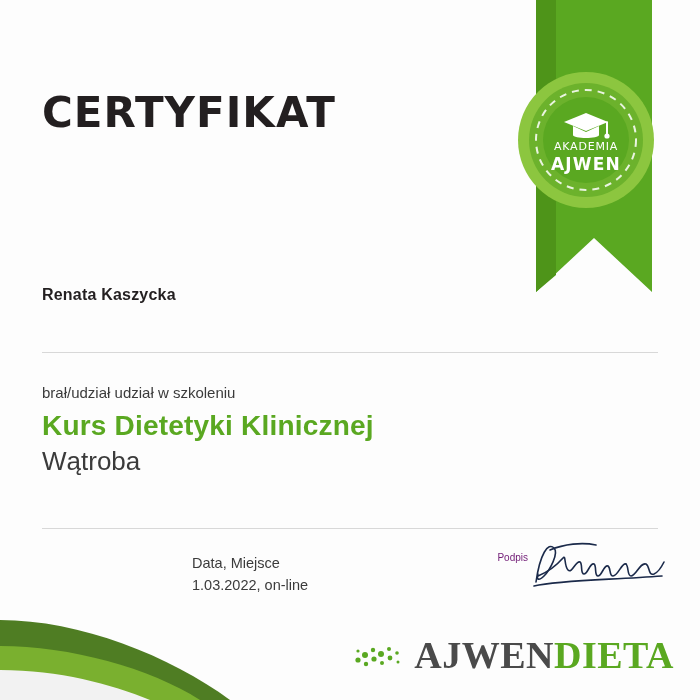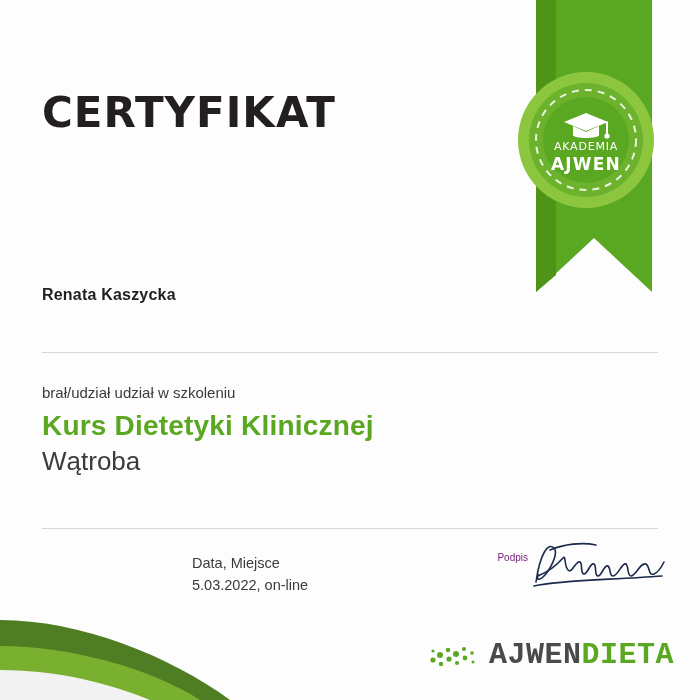--- a/index.html
+++ b/index.html
@@ -146,24 +146,24 @@
   .logo {
     position: absolute;
     right: 26px;
     bottom: 26px;
     height: 38px;
     display: flex;
     align-items: center;
     gap: 8px;
   }
   .logo-text {
-    font-size: 30px;
+    font-size: 38px;
     font-weight: bold;
     letter-spacing: 0.5px;
-    font-family: Liberation Mono, monospace;
+    font-family: Liberation Serif, serif;
     white-space: nowrap;
   }
   .logo-text .t1 { color: #4a4a4a; }
   .logo-text .t2 { color: #5aa821; }
 </style>
 </head>
 <body>
 
 <div class="certificate">
   <div class="page-bg"></div>
@@ -206,21 +206,21 @@
   <div class="block-course">
     <div class="label">brał/udział udział w szkoleniu</div>
     <div class="course-name">Kurs Dietetyki Klinicznej</div>
     <div class="course-sub">Wątroba</div>
   </div>
 
   <div class="rule rule-2"></div>
 
   <div class="footer-left">
     <div>Data, Miejsce</div>
-    <div>5.03.2022, on-line</div>
+    <div>1.03.2022, on-line</div>
   </div>
   <div class="footer-right">Podpis</div>
 
   <div class="signature">
     <svg width="140" height="62" viewBox="0 0 140 62" xmlns="http://www.w3.org/2000/svg">
       <g fill="none" stroke="#1b2a4a" stroke-width="1.6" stroke-linecap="round">
         <path d="M6 46 C10 18, 18 6, 24 12 C29 17, 20 34, 14 40 C9 45, 6 44, 8 38"></path>
         <path d="M8 40 C18 36, 26 30, 33 22 C36 18, 34 30, 38 34 C42 38, 46 24, 50 26 C53 28, 50 38, 54 38 C58 38, 60 26, 64 28 C67 30, 64 40, 68 40 C72 40, 74 28, 78 30 C81 32, 79 40, 83 40 C88 40, 92 26, 96 28"></path>
         <path d="M96 28 C99 31, 97 40, 101 40 C106 40, 110 26, 116 28 C120 30, 118 40, 124 38 C129 36, 132 30, 134 26"></path>
         <path d="M20 14 C34 8, 52 6, 66 9"></path>

